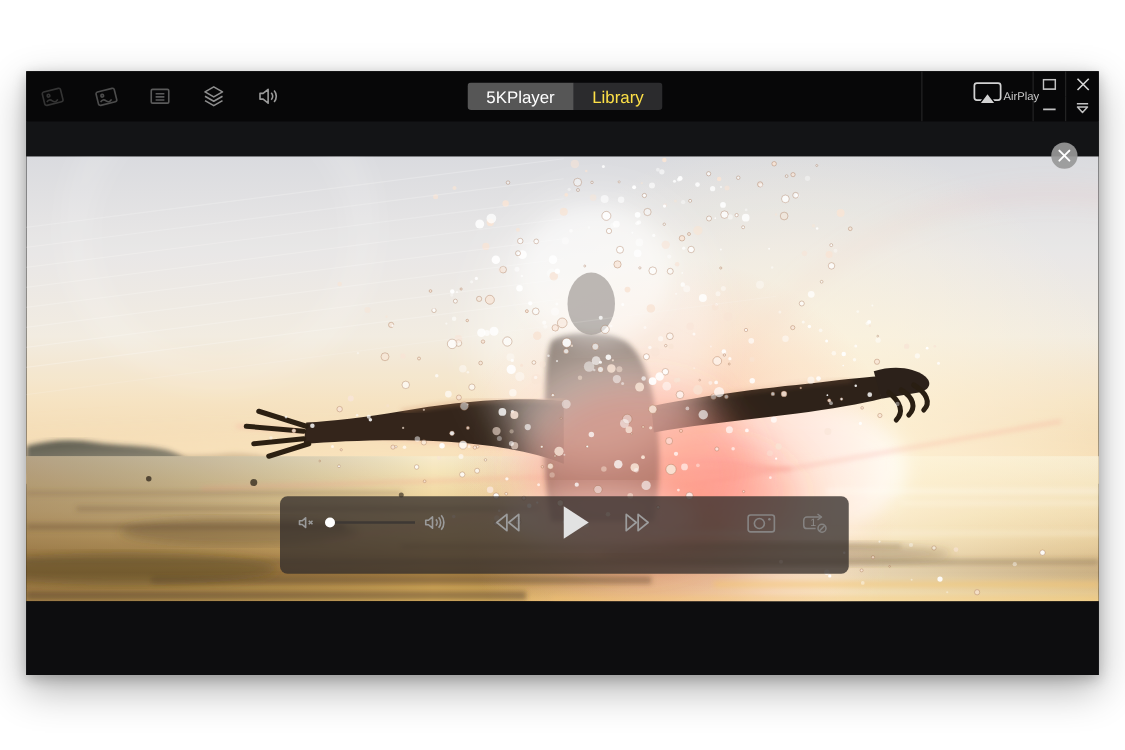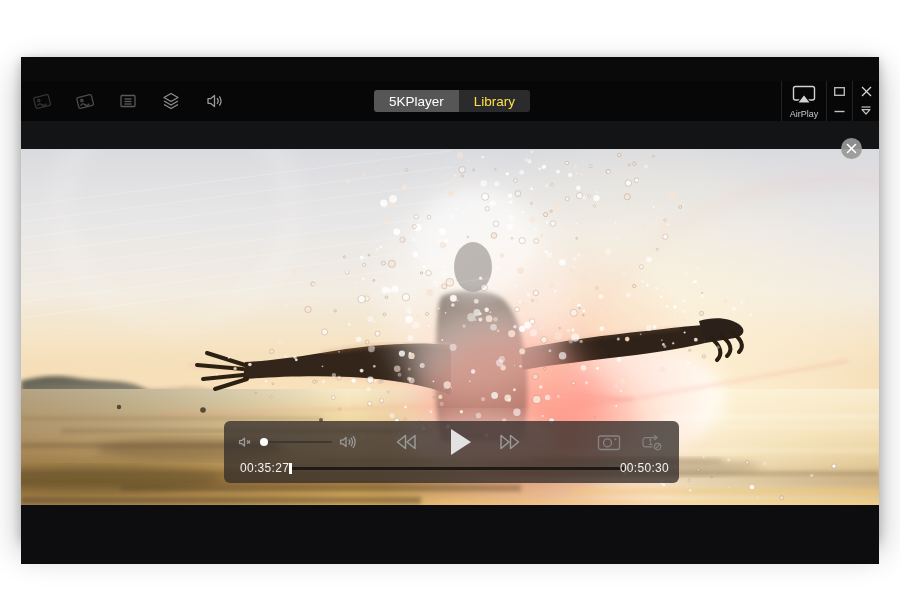--- a/index.html
+++ b/index.html
@@ -1,29 +1,29 @@
 <!DOCTYPE html>
 <html><head>
 <meta charset="utf-8">
 <style>
   html,body{margin:0;padding:0;}
   body{width:900px;height:600px;background:#ffffff;font-family:"Liberation Sans",sans-serif;position:relative;overflow:hidden;}
   .window{position:absolute;left:21px;top:57px;width:858px;height:483px;background:#0a0a0b;
           box-shadow:0 12px 30px rgba(0,0,0,.30),0 3px 10px rgba(0,0,0,.22);}
   
-  .toolbar{position:relative;height:40px;background:#070708;margin-top:24px;}
+  .toolbar{position:relative;height:40px;background:#070708;}
   .toolbar-icons{position:absolute;left:10px;top:0;height:40px;display:flex;align-items:center;gap:21px;}
   .tbicon{width:22px;height:22px;display:block;}
   .tabs{position:absolute;left:353px;top:9px;height:22px;display:flex;border-radius:3px;overflow:hidden;}
   .tab{display:flex;align-items:center;justify-content:center;padding:0 15px;font-size:13.5px;color:#ffffff;cursor:default;white-space:nowrap;}
   .tab.active{background:#565656;}
   .tab.inactive{background:#2b2b2d;color:#fde047;}
   .topright{position:absolute;right:0;top:0;height:40px;display:flex;}
-  .airplay{width:44px;height:40px;display:flex;flex-direction:column;align-items:center;justify-content:center;gap:0px;
-           border-left:1px solid #232323;border-right:1px solid #232323;}
+  .airplay{width:44px;height:40px;display:flex;flex-direction:row;align-items:center;justify-content:center;gap:0px;
+           border-left:1px solid #232323;border-right:1px solid #232323;padding-left:44px;}
   .airplay-label{font-size:9px;color:#c9c9c9;line-height:10px;}
   .winctrl{display:grid;grid-template-columns:26px 26px;grid-template-rows:20px 20px;}
   .wc{display:flex;align-items:center;justify-content:center;}
   .wc-col1{border-right:1px solid #232323;}
   
   .substrip{height:28px;background:#131416;}
   .bottomstrip{height:59px;background:#0d0d0f;}
   
   .video{position:relative;width:858px;height:356px;background:#000;}
   .scene{position:absolute;left:0;top:0;display:block;}
@@ -771,26 +771,17 @@
         <span class="cb-abs" style="left:414px;top:5px;">
           <svg width="26" height="20" viewBox="0 0 26 20" fill="none" stroke="#8e8e8e" stroke-width="1.2" opacity="0.8">
             <path d="M16 3.2 L19.2 5.6 L16 8" stroke-linejoin="round"></path>
             <path d="M19.2 5.6 H7.5 A2.5 2.5 0 0 0 5 8.1 V12.3 A2.5 2.5 0 0 0 7.5 14.8 H14.5"></path>
             <text x="10.2" y="12.8" font-size="8.5" fill="#9a9a9a" stroke="none" font-family="Liberation Sans, sans-serif">1</text>
             <circle cx="19.6" cy="14.6" r="3.2"></circle>
               <line x1="17.4" y1="16.9" x2="21.8" y2="12.4"></line>
           </svg>
         </span>
       </div>
-      <div class="cb-row2">
-        <span class="time time-elapsed">00:35:27</span>
-        <span class="progress-track">
-          <span class="progress-fill" style="width: 71.7%;">
-            <span class="progress-handle"></span>
-          </span>
-        </span>
-        <span class="time time-duration">00:50:30</span>
-      </div>
     </div>
   </div>
 
   <div class="bottomstrip"></div>
 </div>
 
 </body></html>

